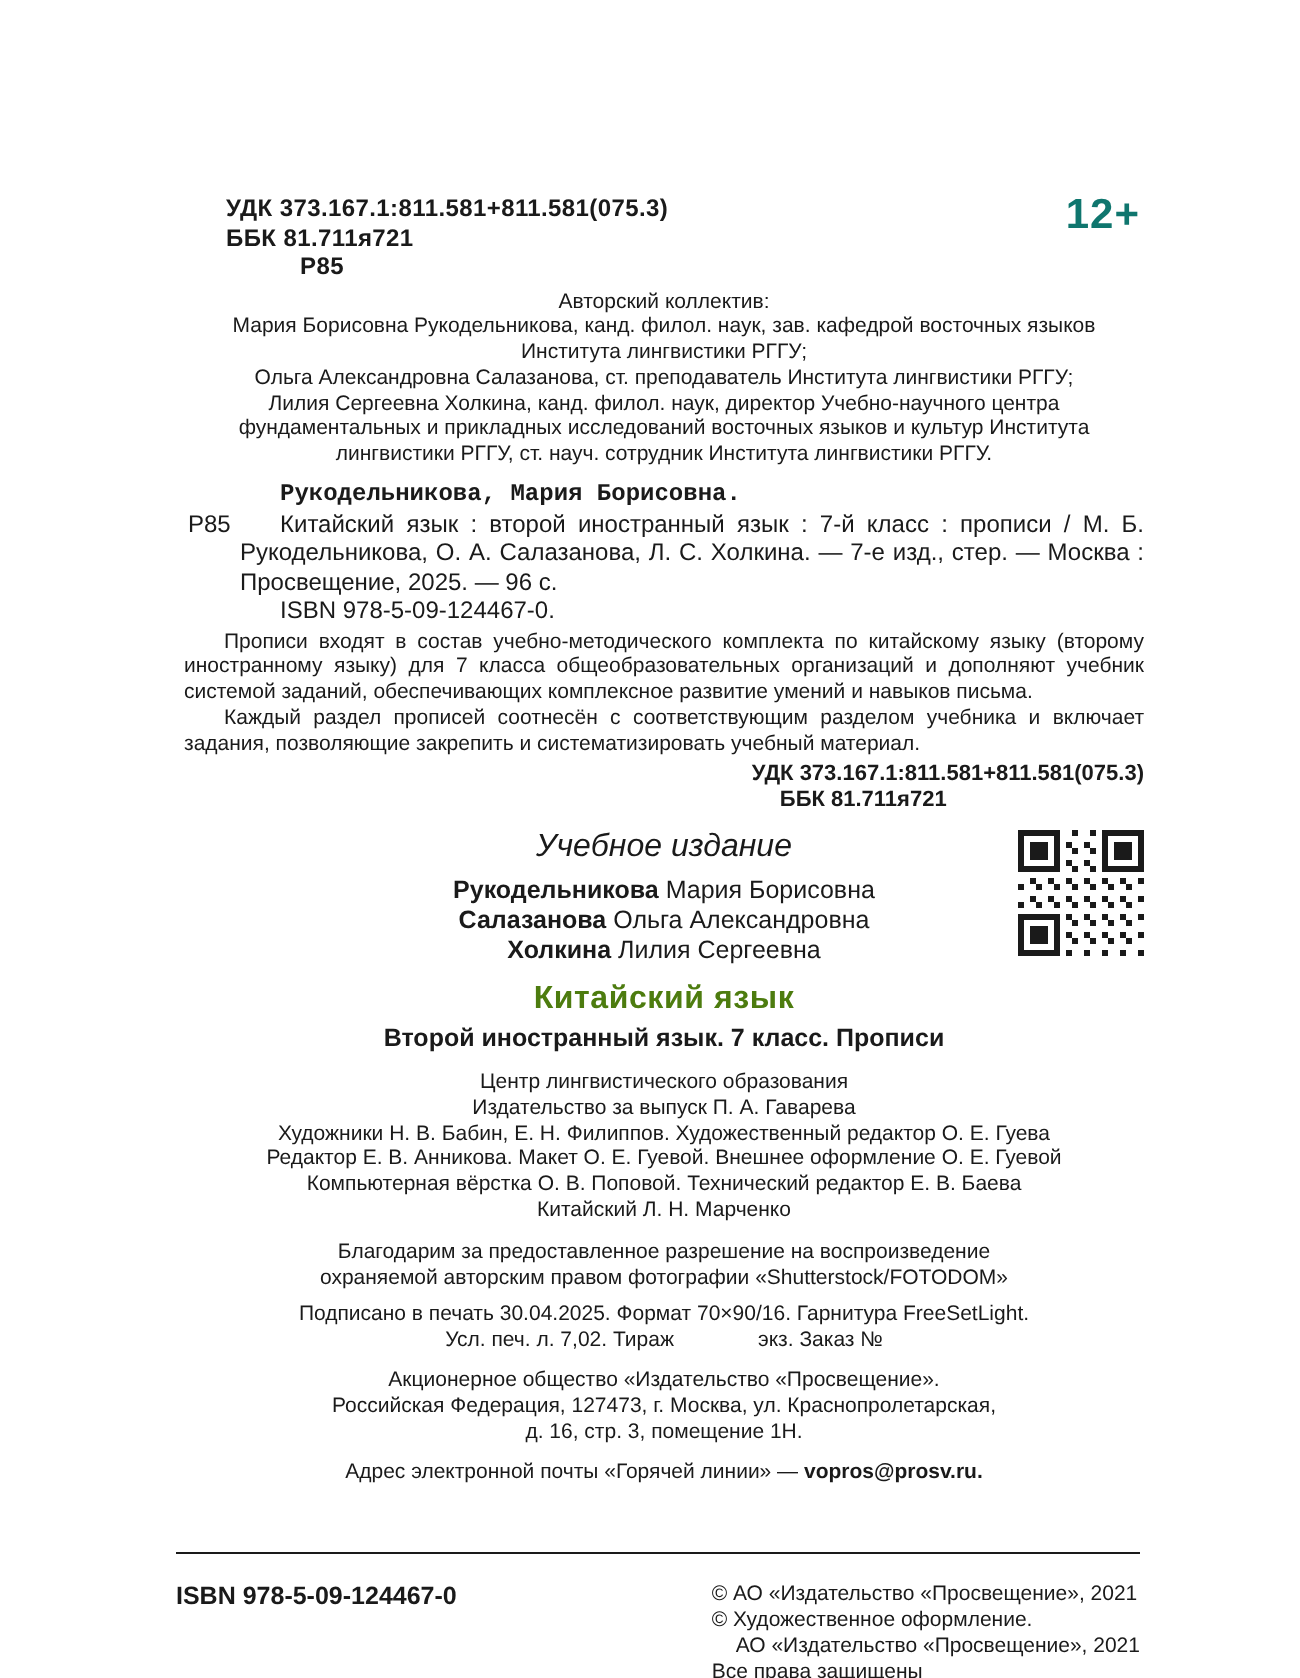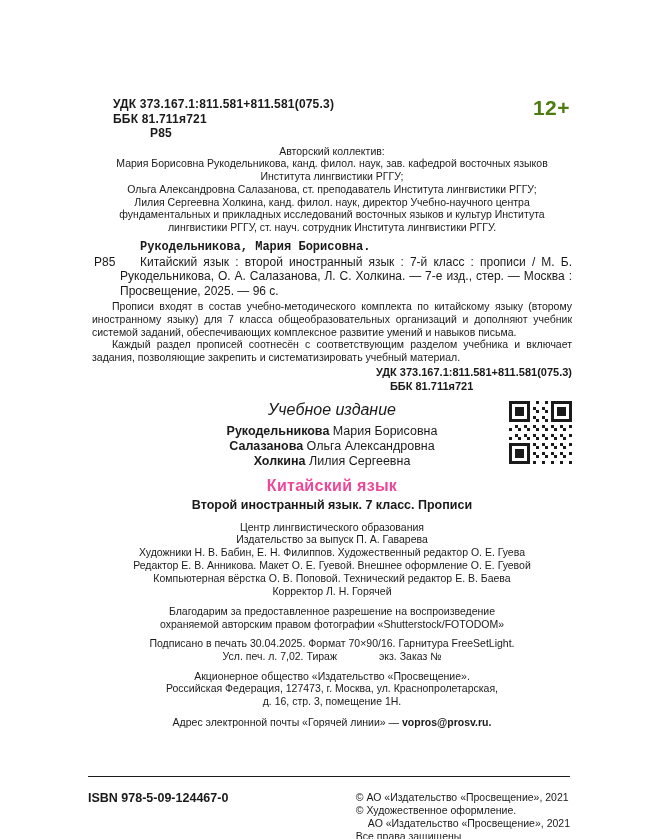--- a/index.html
+++ b/index.html
@@ -71,38 +71,39 @@
 <body>
 
 <div class="page">
 
   <div class="header">
     <div class="header-codes">
       <div class="code-line">УДК 373.167.1:811.581+811.581(075.3)</div>
       <div class="code-line">ББК 81.711я721</div>
       <div class="code-line r85">Р85</div>
     </div>
-    <div class="age-badge" style="color: #4d7c0f; text-align: center;">12+</div>
+    <div class="age-badge" style="color: #0f766e; text-align: center;">12+</div>
   </div>
 
   <div class="authors-collective small centered">
     <div>Авторский коллектив:</div>
     <div>Мария Борисовна Рукодельникова, канд. филол. наук, зав. кафедрой восточных языков</div>
     <div>Института лингвистики РГГУ;</div>
     <div>Ольга Александровна Салазанова, ст. преподаватель Института лингвистики РГГУ;</div>
     <div>Лилия Сергеевна Холкина, канд. филол. наук, директор Учебно-научного центра</div>
     <div>фундаментальных и прикладных исследований восточных языков и культур Института</div>
     <div>лингвистики РГГУ, ст. науч. сотрудник Института лингвистики РГГУ.</div>
   </div>
 
   <div class="biblio">
     <span class="biblio-code">Р85</span>
     <div class="biblio-text">
       <p class="biblio-head">Рукодельникова, Мария Борисовна.</p>
       <p class="biblio-desc">Китайский язык : второй иностранный язык : 7-й класс : прописи / М. Б. Рукодельникова, О. А. Салазанова, Л. С. Холкина. — 7-е изд., стер. — Москва : Просвещение, 2025. — 96 с.</p>
+      <p class="biblio-isbn">ISBN 978-5-09-124467-0.</p>
     </div>
   </div>
 
   <div class="annotation small">
     <p>Прописи входят в состав учебно-методического комплекта по китайскому языку (второму иностранному языку) для 7 класса общеобразовательных организаций и дополняют учебник системой заданий, обеспечивающих комплексное развитие умений и навыков письма.</p>
     <p>Каждый раздел прописей соотнесён с соответствующим разделом учебника и включает задания, позволяющие закрепить и систематизировать учебный материал.</p>
   </div>
 
   <div class="udk-repeat">
     <div class="udk-repeat-inner">
@@ -277,32 +278,32 @@
 
     <p class="edition italic centered">Учебное издание</p>
 
     <div class="author-names centered">
       <div><span class="bold">Рукодельникова</span><span> Мария Борисовна</span></div>
       <div><span class="bold">Салазанова</span><span> Ольга Александровна</span></div>
       <div><span class="bold">Холкина</span><span> Лилия Сергеевна</span></div>
     </div>
 
     <div class="title-block centered">
-      <div class="book-title" style="color: #ec4899;">Китайский язык</div>
+      <div class="book-title" style="color: #4d7c0f;">Китайский язык</div>
       <div class="book-subtitle">Второй иностранный язык. 7 класс. Прописи</div>
     </div>
   </div>
 
   <div class="credits small centered">
     <div>Центр лингвистического образования</div>
     <div>Издательство за выпуск П. А. Гаварева</div>
     <div>Художники Н. В. Бабин, Е. Н. Филиппов. Художественный редактор О. Е. Гуева</div>
     <div>Редактор Е. В. Анникова. Макет О. Е. Гуевой. Внешнее оформление О. Е. Гуевой</div>
     <div>Компьютерная вёрстка О. В. Поповой. Технический редактор Е. В. Баева</div>
-    <div>Корректор Л. Н. Горячей</div>
+    <div>Китайский Л. Н. Марченко</div>
   </div>
 
   <div class="acknowledgment small centered">
     <div>Благодарим за предоставленное разрешение на воспроизведение</div>
     <div>охраняемой авторским правом фотографии «Shutterstock/FOTODOM»</div>
   </div>
 
   <div class="print-info small centered">
     <div>Подписано в печать 30.04.2025. Формат 70×90/16. Гарнитура FreeSetLight.</div>
     <div><span>Усл. печ. л. 7,02. Тираж</span><span class="gap"></span><span>экз. Заказ №</span></div>

